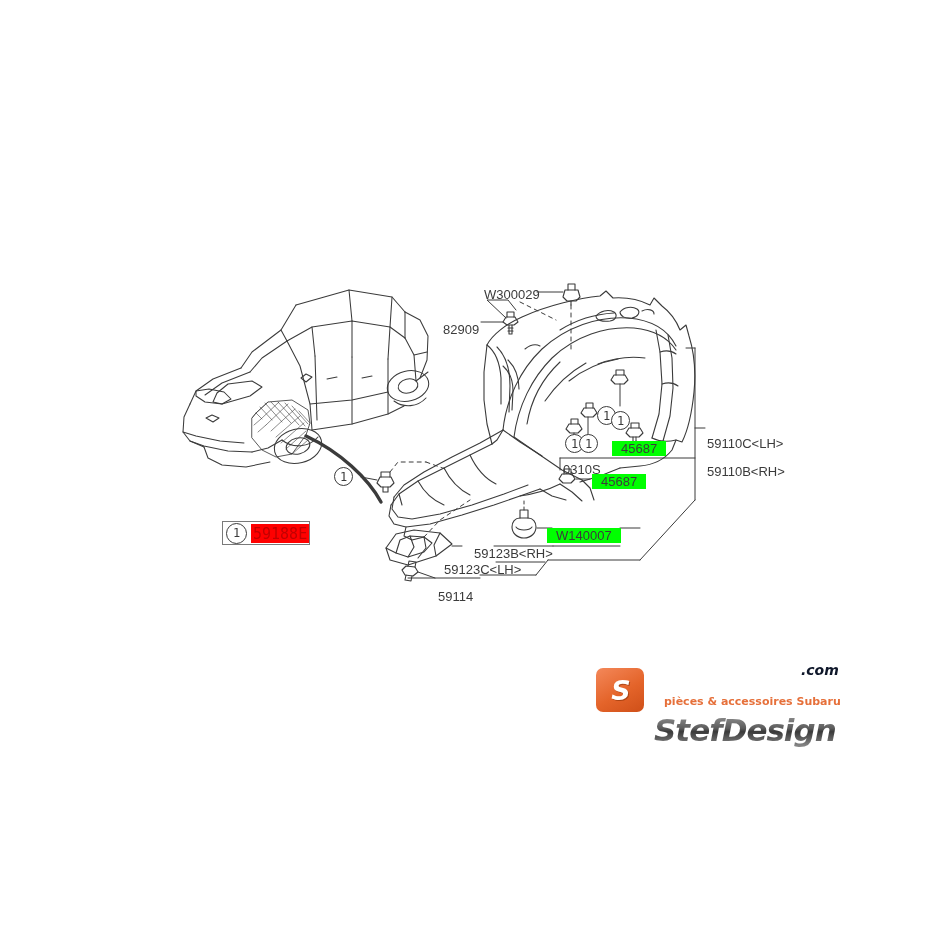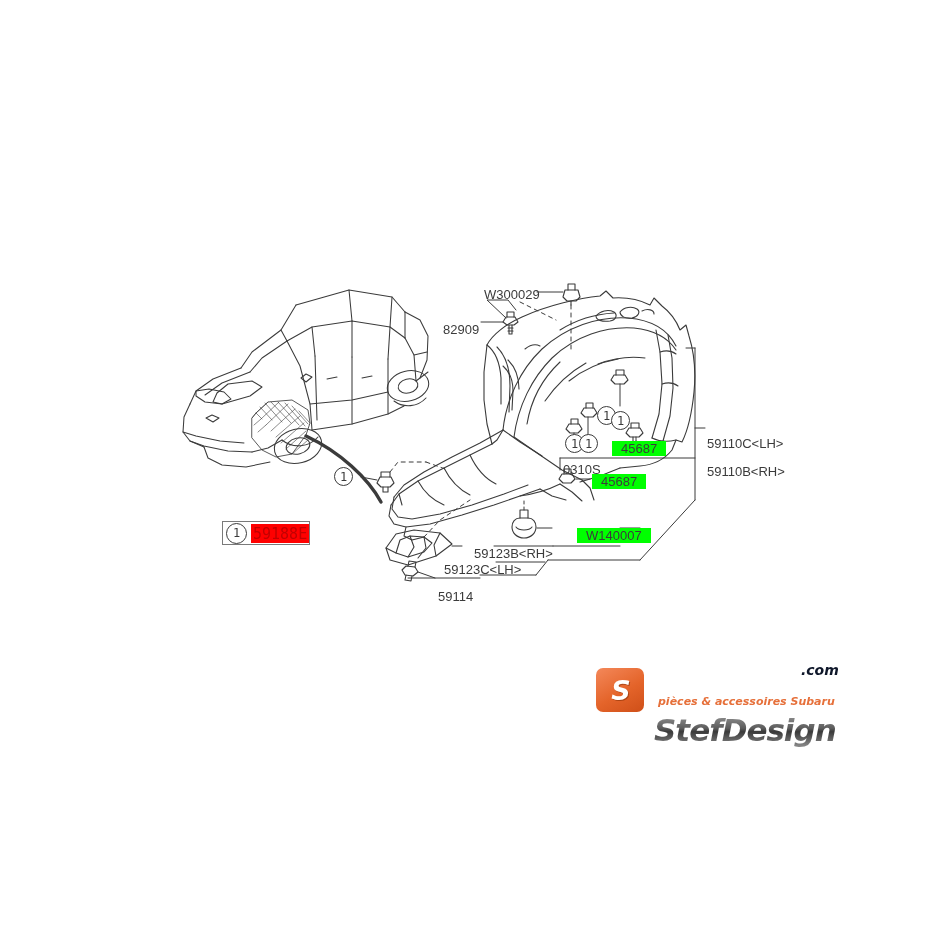--- a/index.html
+++ b/index.html
@@ -132,25 +132,24 @@
     top: 0px;
     font-family: "DejaVu Sans", "Liberation Sans", sans-serif;
     font-weight: bold;
     font-style: italic;
     font-size: 14px;
     color: #0f172a;
     white-space: nowrap;
   }
   #watermark .wm-tagline {
     position: absolute;
-    left: 62px;
+    left: 68px;
     top: 33px;
     font-family: "DejaVu Sans", "Liberation Sans", sans-serif;
     font-weight: bold;
-    font-style: italic;
     font-size: 11px;
     color: #e4642a;
     white-space: nowrap;
     opacity: .92;
   }
   .cnum {
     position: absolute;
     width: 19px;
     height: 19px;
     border: 1px solid #3b3b3b;
@@ -451,21 +450,21 @@
       <span>1</span>
     </div>
 
   <div class="lbl" style="left:484px; top:287px;">W300029</div>
   <div class="lbl" style="left:443px; top:322px;">82909</div>
   <div class="lbl" style="left:563px; top:462px;">0310S</div>
   <div class="lbl hl-green" style="left:612px; top:441px;">45687</div>
   <div class="lbl hl-green" style="left:592px; top:474px;">45687</div>
   <div class="lbl" style="left:707px; top:420px;margin-top:44px;">59110B&lt;RH&gt;</div>
   <div class="lbl" style="left:707px; top:436px;">59110C&lt;LH&gt;</div>
-  <div class="lbl hl-green" style="left:577px; top:528px;">W140007</div>
+  <div class="lbl hl-green" style="left:547px; top:528px;">W140007</div>
   <div class="lbl" style="left:474px; top:546px;">59123B&lt;RH&gt;</div>
   <div class="lbl" style="left:444px; top:562px;">59123C&lt;LH&gt;</div>
   <div class="lbl" style="left:438px; top:578px;margin-top:11px;">59114</div>
 
   <div class="legend-box">
     <div class="legend-num">1</div>
     <div class="legend-part">59188E</div>
   </div>
 
   <div id="watermark">

